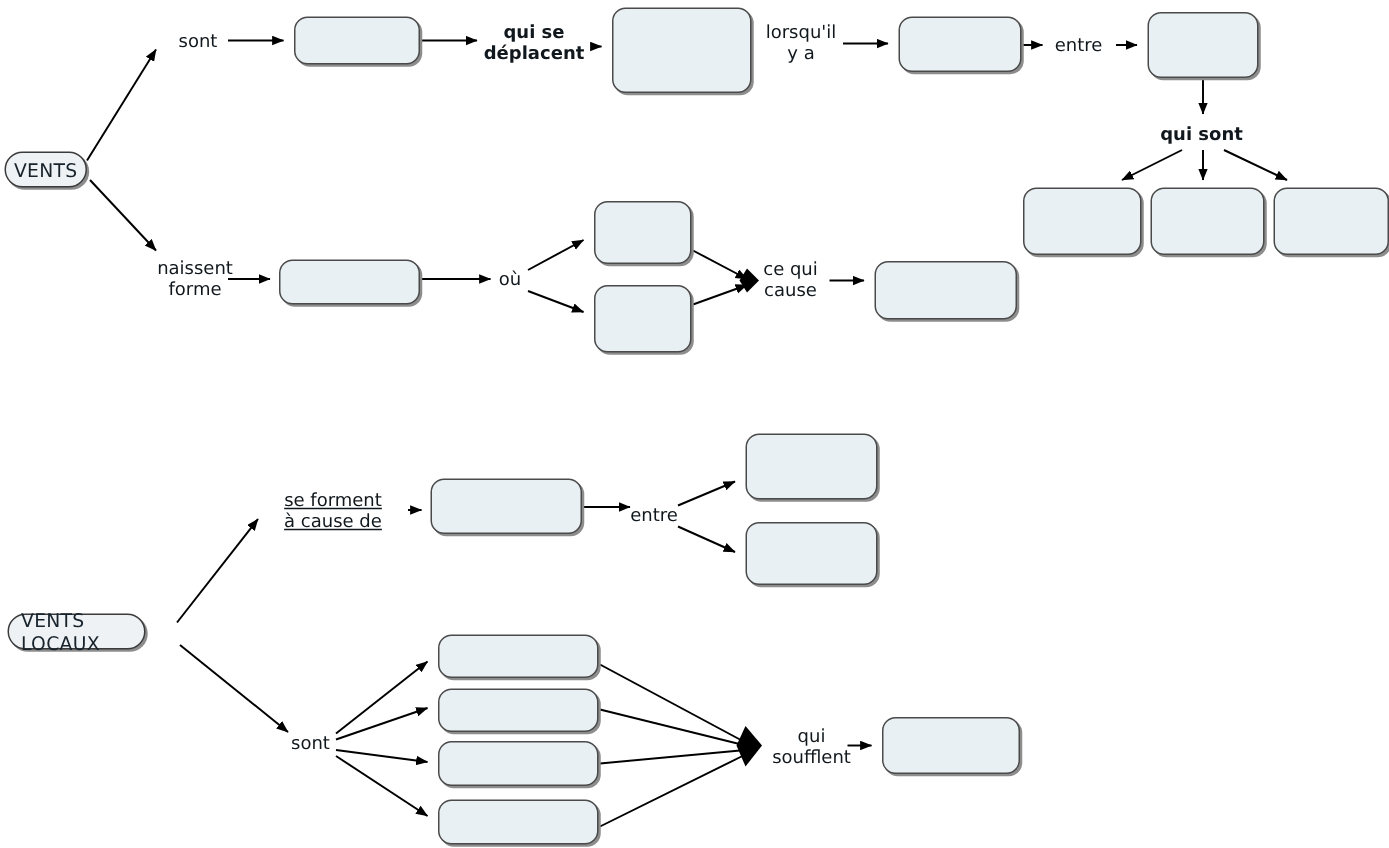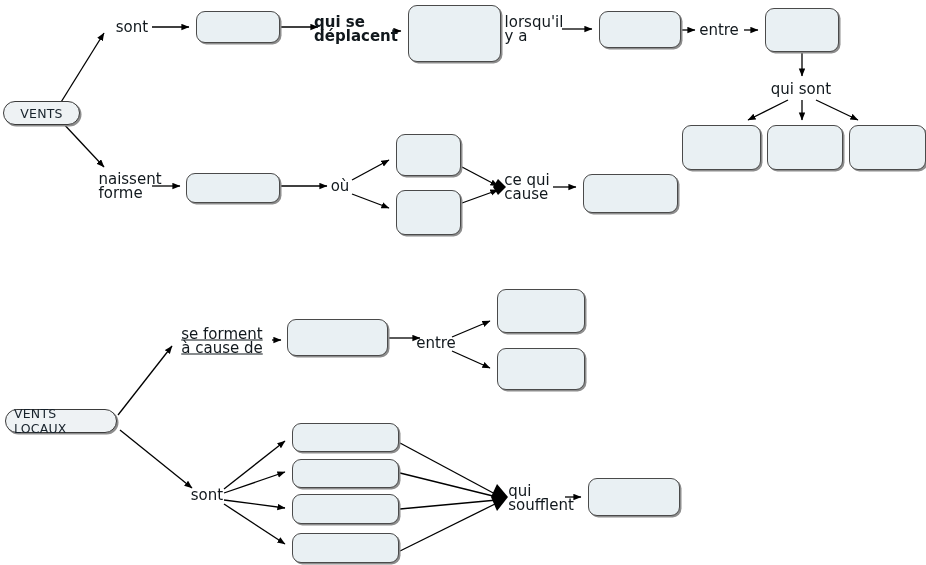--- a/index.html
+++ b/index.html
@@ -44,23 +44,24 @@
   .node.root {
     background: #eef2f4;
     border: 1.4px solid #3b3b3b;
     border-radius: 14px;
     padding: 0 8px;
     font-size: 12.5px;
     letter-spacing: 0.2px;
   }
   .link-label {
     position: absolute;
-    font-size: 15px;
+    font-size: 12px;
     color: #11181d;
     line-height: 13.5px;
+    text-align: center;
     white-space: pre;
     transform: translate(-50%, -50%);
   }
 </style>
 </head>
 <body>
 
 <div id="canvas">
 
   <svg id="edge-layer" viewBox="0 0 926 565" xmlns="http://www.w3.org/2000/svg">
@@ -125,31 +126,31 @@
       <div class="node" style="left: 396px; top: 190px; width: 65px; height: 45px;"></div>
       <div class="node" style="left: 583px; top: 174px; width: 95px; height: 39px;"></div>
       <div class="node" style="left: 287px; top: 319px; width: 101px; height: 37px;"></div>
       <div class="node" style="left: 497px; top: 289px; width: 88px; height: 44px;"></div>
       <div class="node" style="left: 497px; top: 348px; width: 88px; height: 42px;"></div>
       <div class="node" style="left: 292px; top: 423px; width: 107px; height: 29px;"></div>
       <div class="node" style="left: 292px; top: 459px; width: 107px; height: 29px;"></div>
       <div class="node" style="left: 292px; top: 494px; width: 107px; height: 30px;"></div>
       <div class="node" style="left: 292px; top: 533px; width: 107px; height: 30px;"></div>
       <div class="node" style="left: 588px; top: 478px; width: 92px; height: 38px;"></div>
-      <div class="node root" style="left: 3px; top: 101px; width: 77px; height: 24px;">VENTS</div>
-      <div class="node root" style="left: 5px; top: 409px; width: 112px; height: 24px;">VENTS LOCAUX</div>
+      <div class="node root" style="left: 3px; top: 101px; width: 55px; height: 24px;">VENTS</div>
+      <div class="node root" style="left: 5px; top: 409px; width: 92px; height: 24px;">VENTS LOCAUX</div>
     </div>
   <div id="label-layer">
       <div class="link-label" style="left: 132px; top: 28px;">sont</div>
       <div class="link-label" style="left: 356px; top: 29px; font-weight: bold;">qui se
 déplacent</div>
       <div class="link-label" style="left: 534px; top: 29px;">lorsqu'il
 y a</div>
       <div class="link-label" style="left: 719px; top: 31px;">entre</div>
-      <div class="link-label" style="left: 801px; top: 90px;">qui sont</div>
+      <div class="link-label" style="left: 801px; top: 90px; font-weight: bold;">qui sont</div>
       <div class="link-label" style="left: 130px; top: 186px;">naissent
 forme</div>
       <div class="link-label" style="left: 340px; top: 187px;">où</div>
       <div class="link-label" style="left: 527px; top: 187px;">ce qui
 cause</div>
       <div class="link-label" style="left: 222px; top: 341px; text-decoration: underline;">se forment
 à cause de</div>
       <div class="link-label" style="left: 436px; top: 344px;">entre</div>
       <div class="link-label" style="left: 207px; top: 496px;">sont</div>
       <div class="link-label" style="left: 541px; top: 498px;">qui

